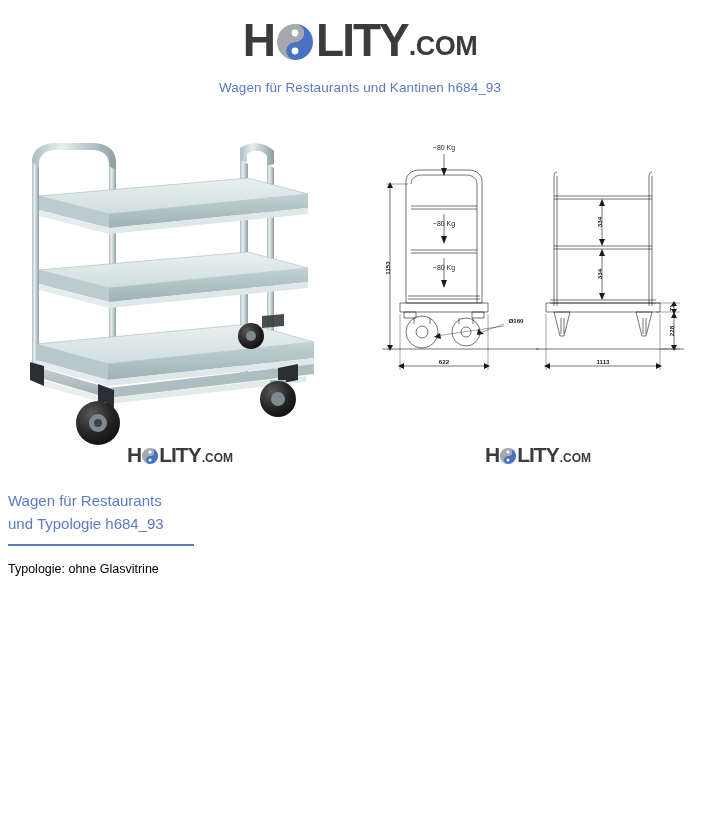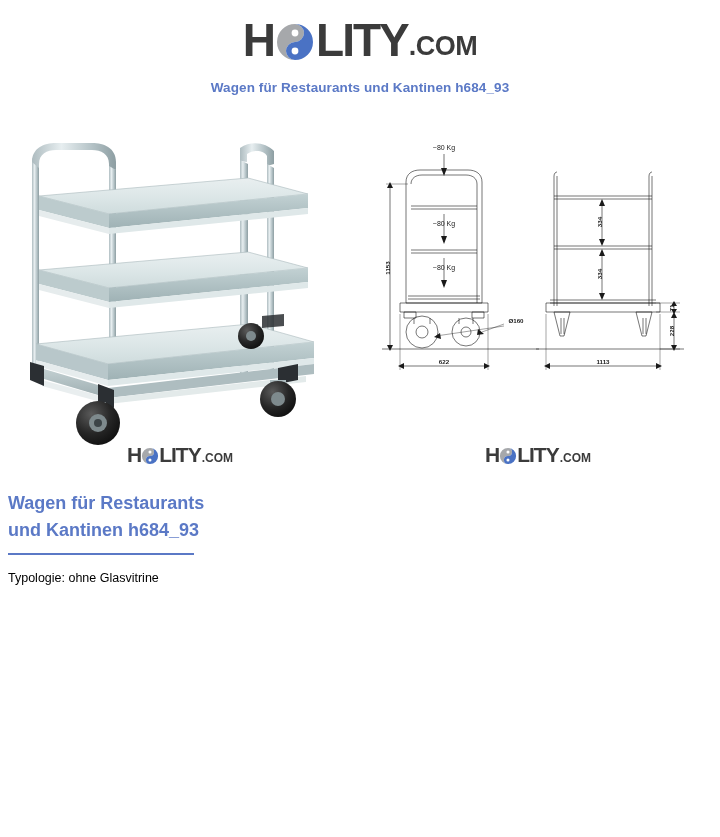--- a/index.html
+++ b/index.html
@@ -75,21 +75,21 @@
   }
 
   
   .page-title {
     position: absolute;
     left: 0;
     top: 80px;
     width: 720px;
     text-align: center;
     font-size: 13.5px;
-    font-weight: bold;
+    font-weight: normal;
     color: #5b79c6;
     letter-spacing: 0.1px;
   }
 
   
   .media-row {
     position: absolute;
     left: 0;
     top: 118px;
     width: 720px;
@@ -147,22 +147,22 @@
   }
 
   
   .info-block {
     position: absolute;
     left: 8px;
     top: 490px;
     width: 330px;
   }
   .info-title {
-    font-size: 18px;
-    font-weight: bold;
+    font-size: 15px;
+    font-weight: normal;
     color: #5b79c6;
     line-height: 1.5;
     width: 215px;
   }
   .info-rule {
     margin-top: 9px;
     width: 186px;
     height: 2px;
     background: #5b79c6;
   }
@@ -437,19 +437,19 @@
             <span class="wm-lity">LITY</span>
             <span class="wm-com">.COM</span>
         </span>
       </div>
     </div>
   </div>
 
   <div class="info-block">
     <div class="info-title">
       <span>Wagen für Restaurants</span><br>
-      <span>und Kantinen h684_93</span>
+      <span>und Typologie h684_93</span>
     </div>
     <div class="info-rule"></div>
     <div class="info-sub">Typologie: ohne Glasvitrine</div>
   </div>
 
 </div>
 
 </body></html>

